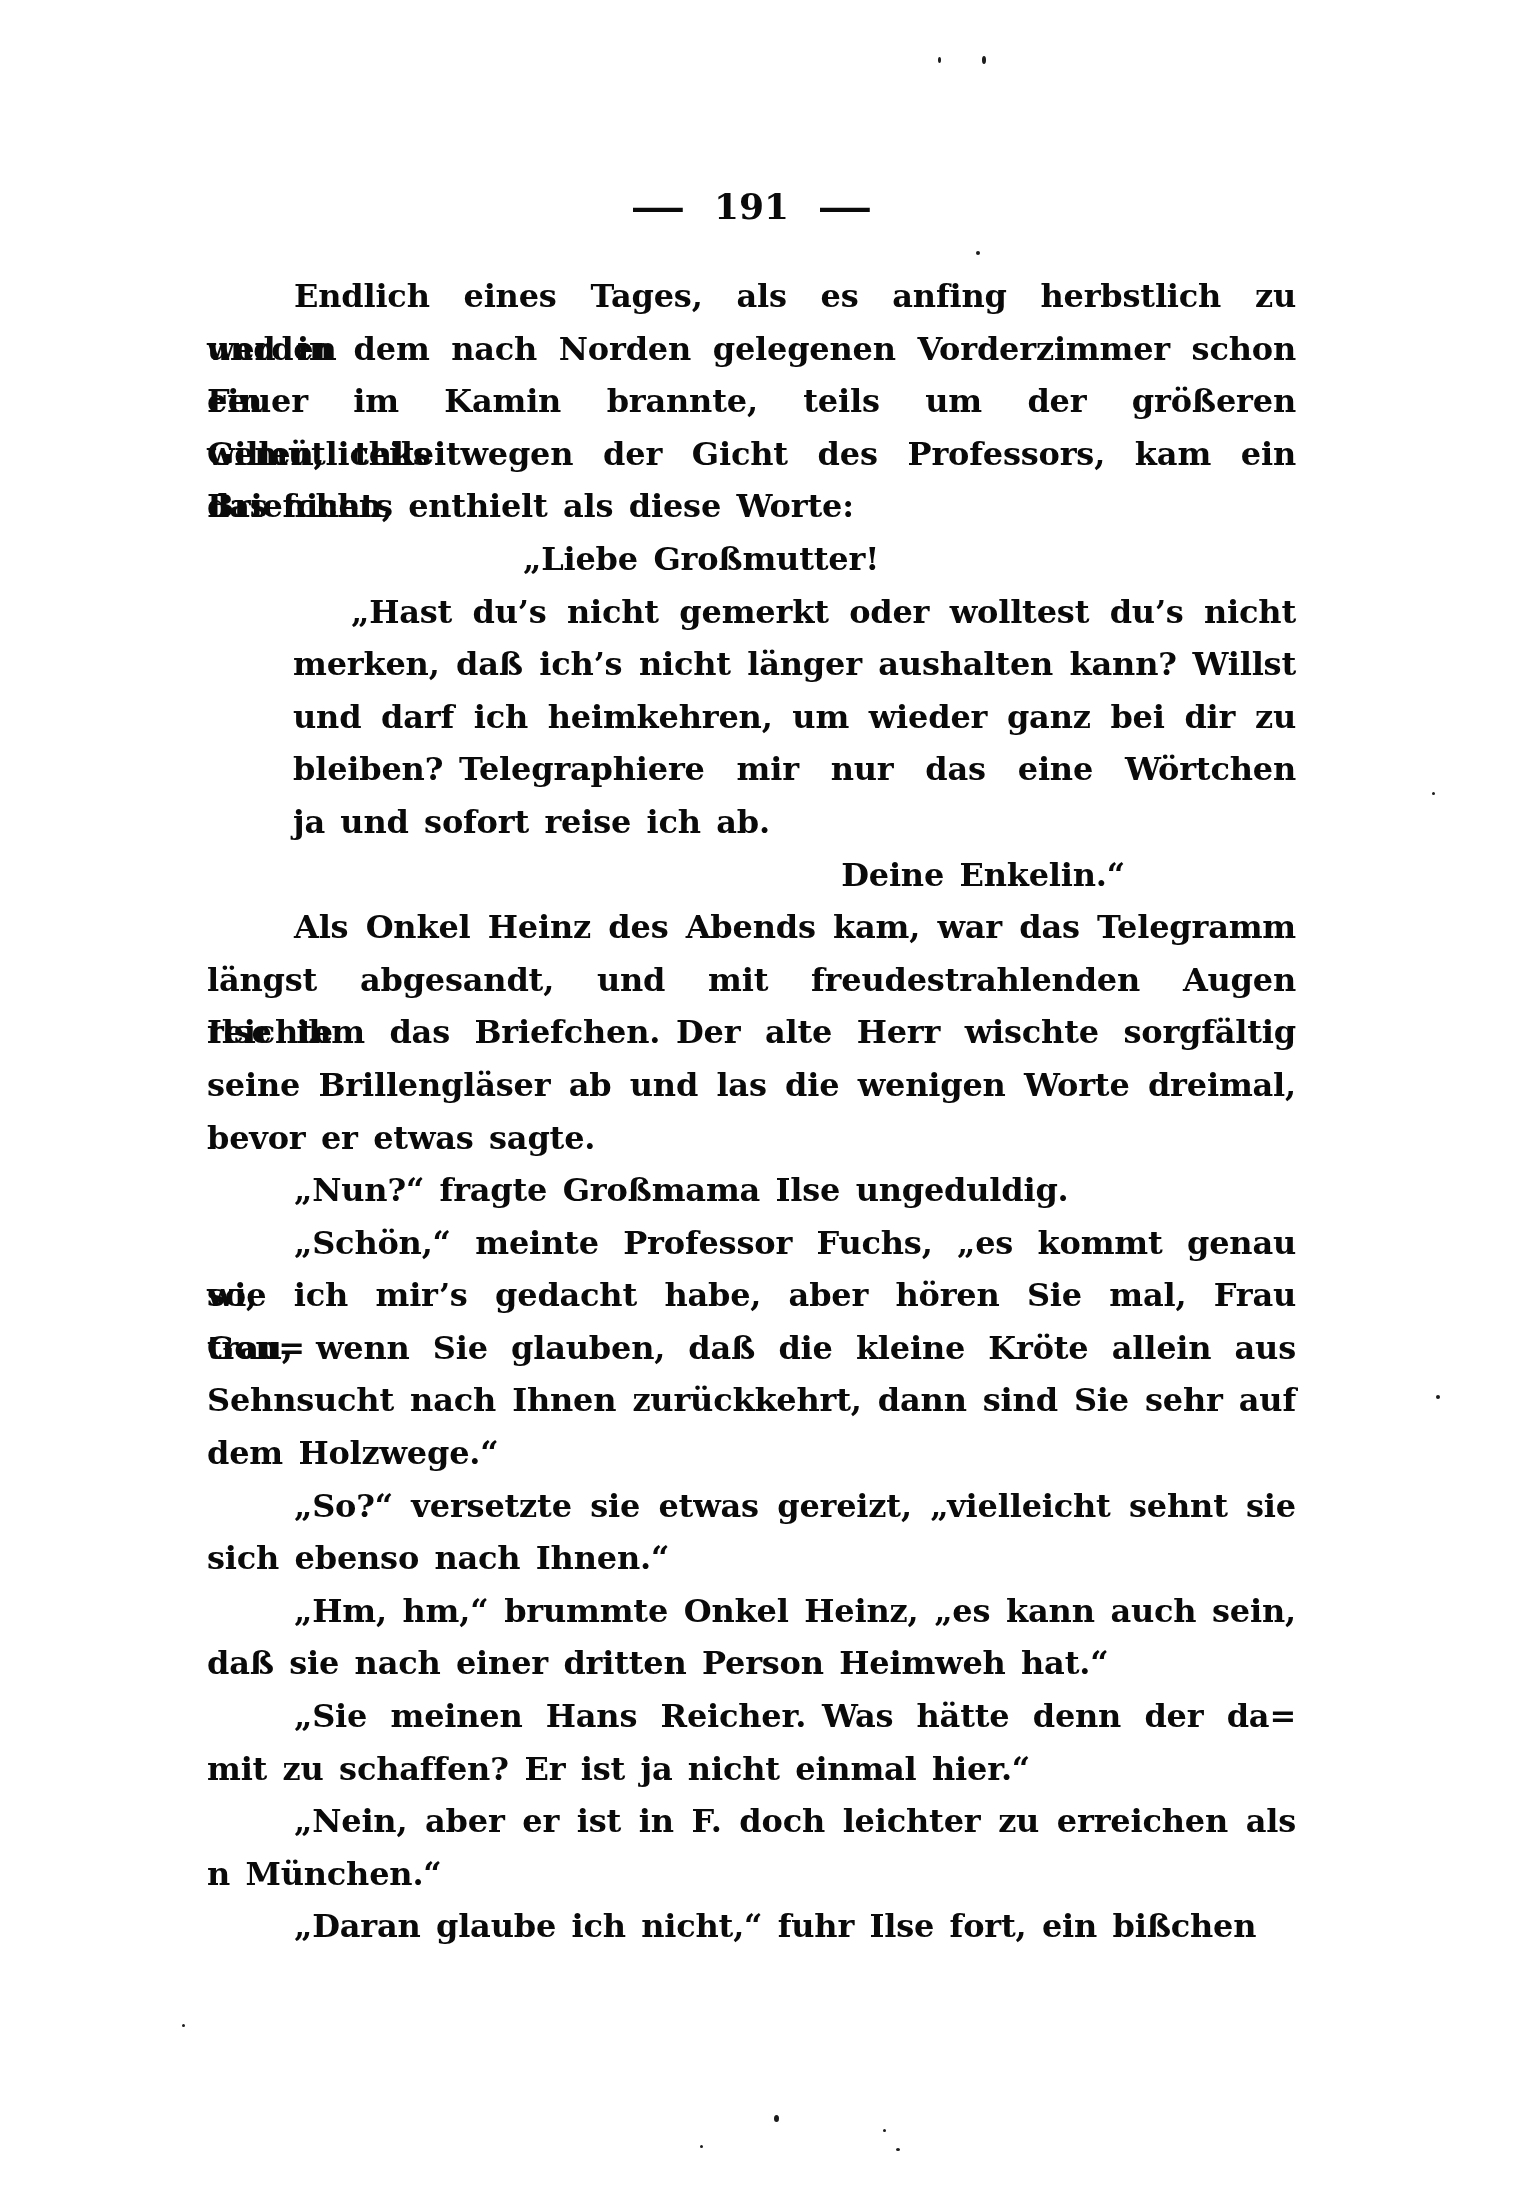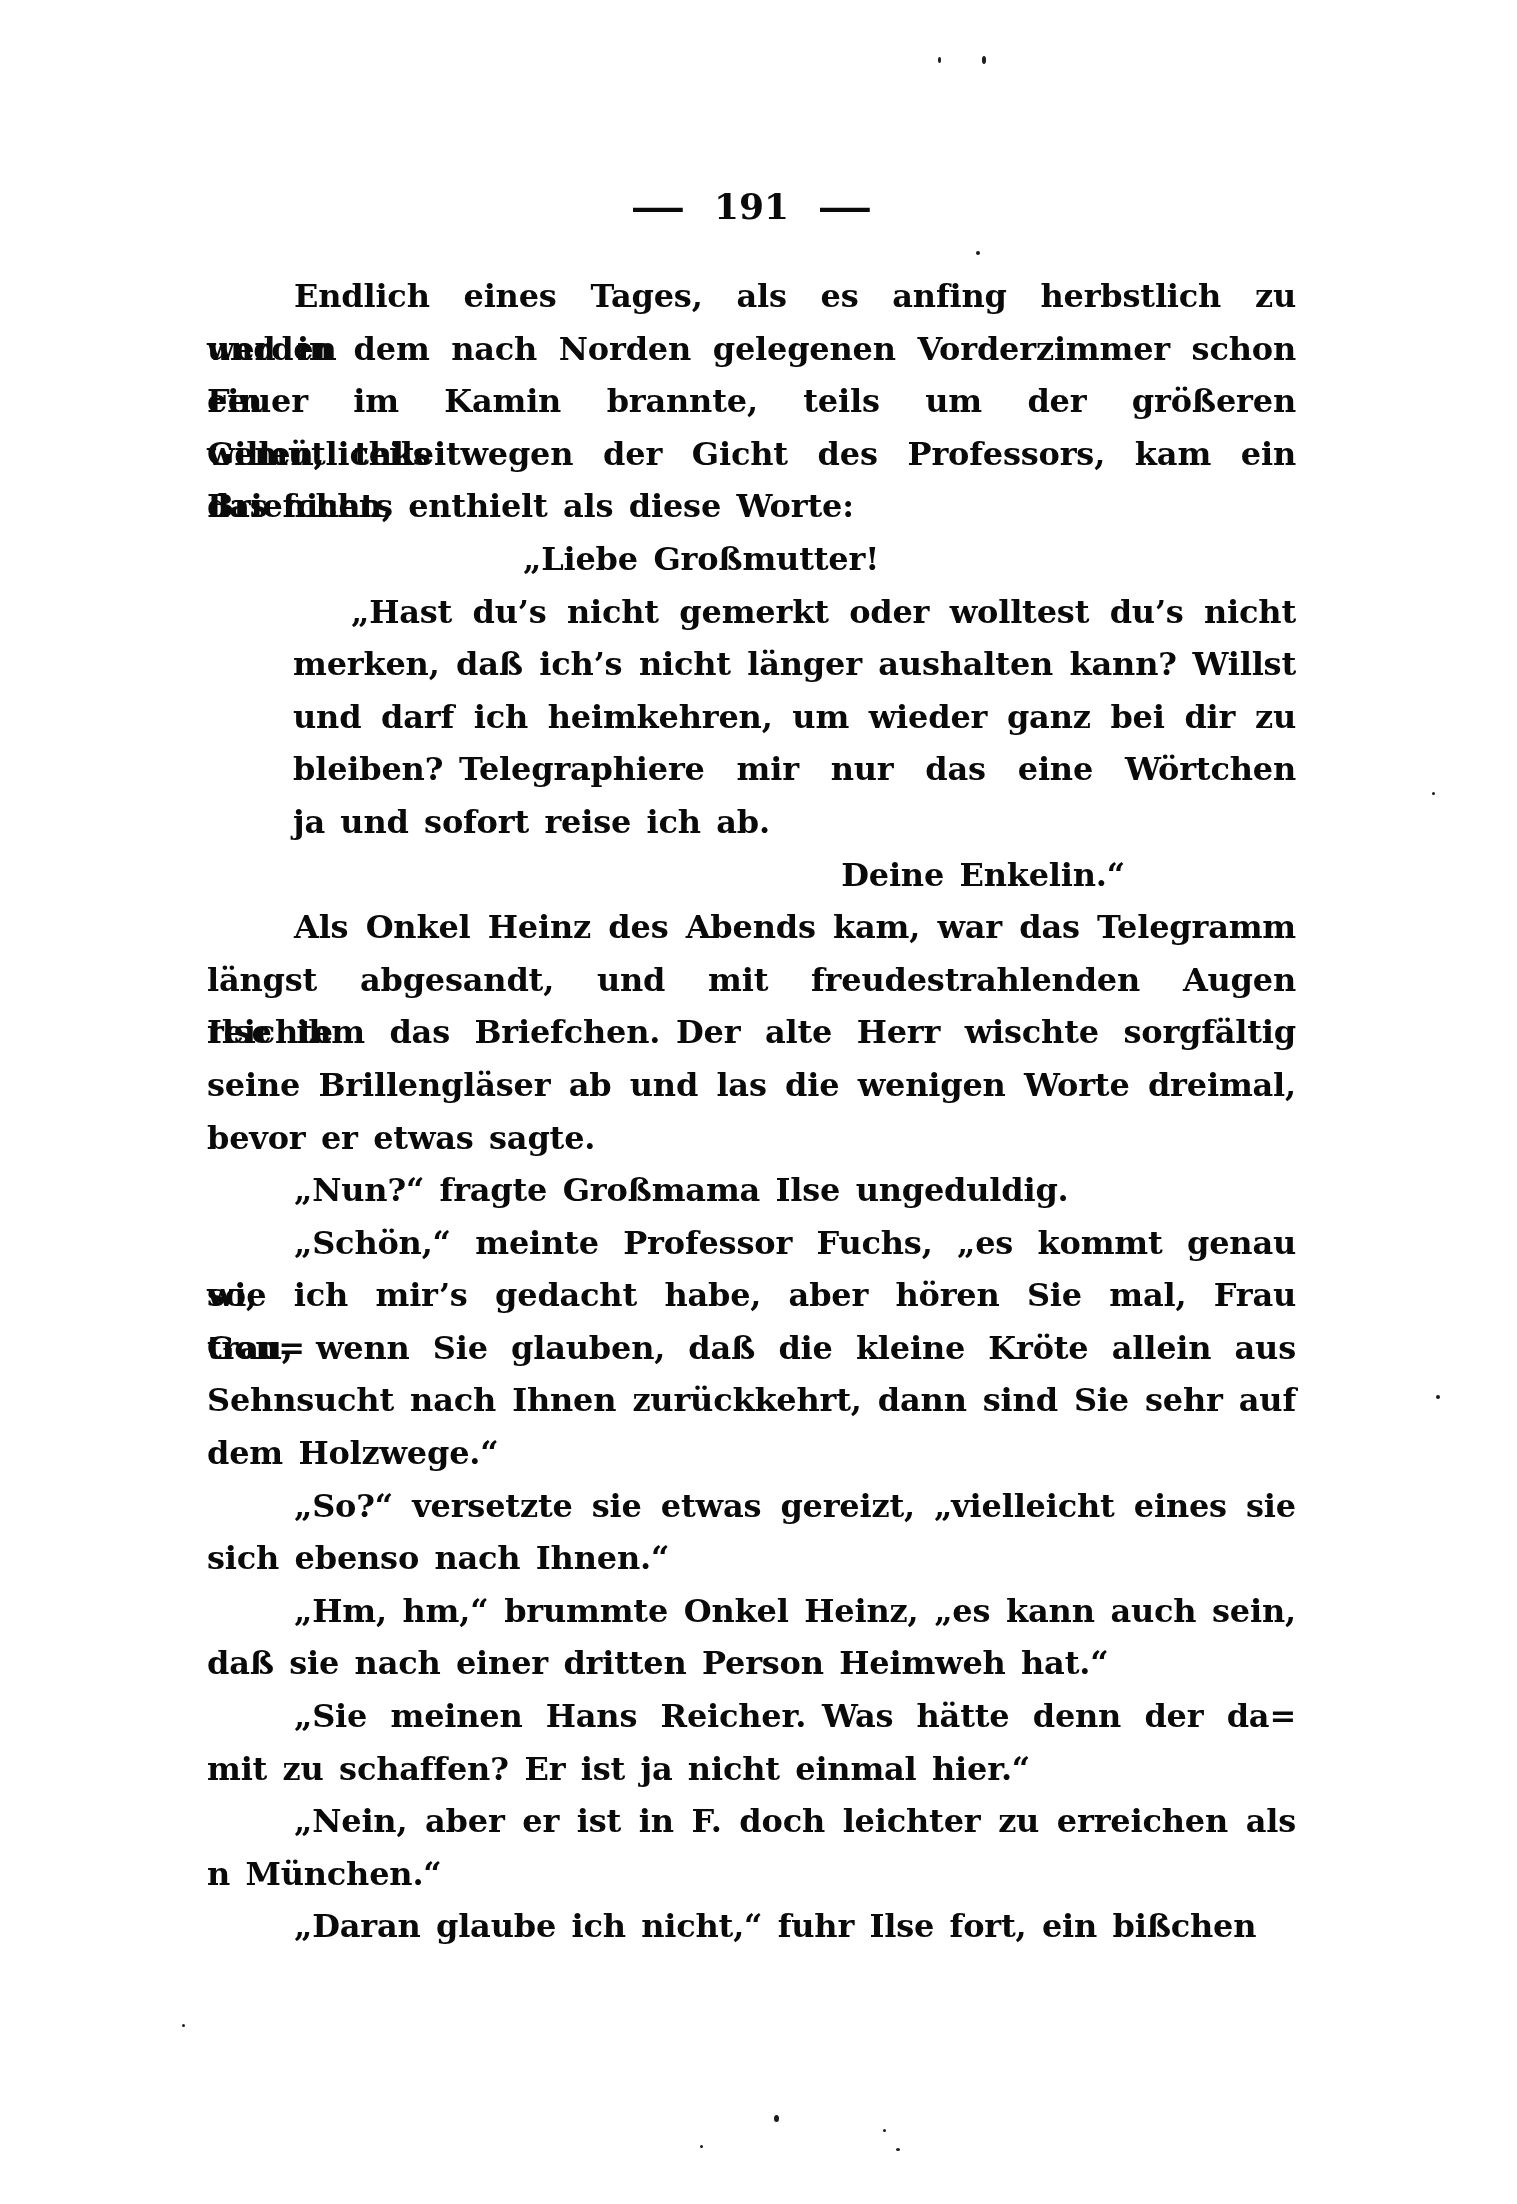--- a/index.html
+++ b/index.html
@@ -99,21 +99,21 @@
       <div class="line just">längst abgesandt, und mit freudestrahlenden Augen reichte</div>
       <div class="line just">Ilse ihm das Briefchen. Der alte Herr wischte sorgfältig</div>
       <div class="line just">seine Brillengläser ab und las die wenigen Worte dreimal,</div>
       <div class="line">bevor er etwas sagte.</div>
       <div class="line ind-p">„Nun?“ fragte Großmama Ilse ungeduldig.</div>
       <div class="line just ind-p">„Schön,“ meinte Professor Fuchs, „es kommt genau so,</div>
       <div class="line just">wie ich mir’s gedacht habe, aber hören Sie mal, Frau Gon=</div>
       <div class="line just">trau, wenn Sie glauben, daß die kleine Kröte allein aus</div>
       <div class="line just">Sehnsucht nach Ihnen zurückkehrt, dann sind Sie sehr auf</div>
       <div class="line">dem Holzwege.“</div>
-      <div class="line just ind-p">„So?“ versetzte sie etwas gereizt, „vielleicht eines sie</div>
+      <div class="line just ind-p">„So?“ versetzte sie etwas gereizt, „vielleicht sehnt sie</div>
       <div class="line">sich ebenso nach Ihnen.“</div>
       <div class="line just ind-p">„Hm, hm,“ brummte Onkel Heinz, „es kann auch sein,</div>
       <div class="line">daß sie nach einer dritten Person Heimweh hat.“</div>
       <div class="line just ind-p">„Sie meinen Hans Reicher. Was hätte denn der da=</div>
       <div class="line">mit zu schaffen? Er ist ja nicht einmal hier.“</div>
       <div class="line just ind-p">„Nein, aber er ist in F. doch leichter zu erreichen als</div>
       <div class="line">n München.“</div>
       <div class="line ind-p">„Daran glaube ich nicht,“ fuhr Ilse fort, ein bißchen</div>
     </div>
 

